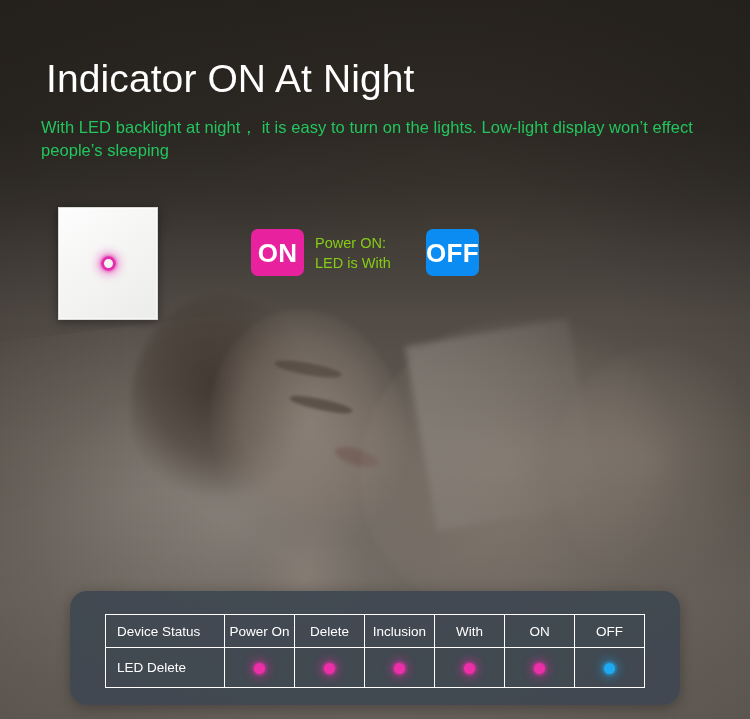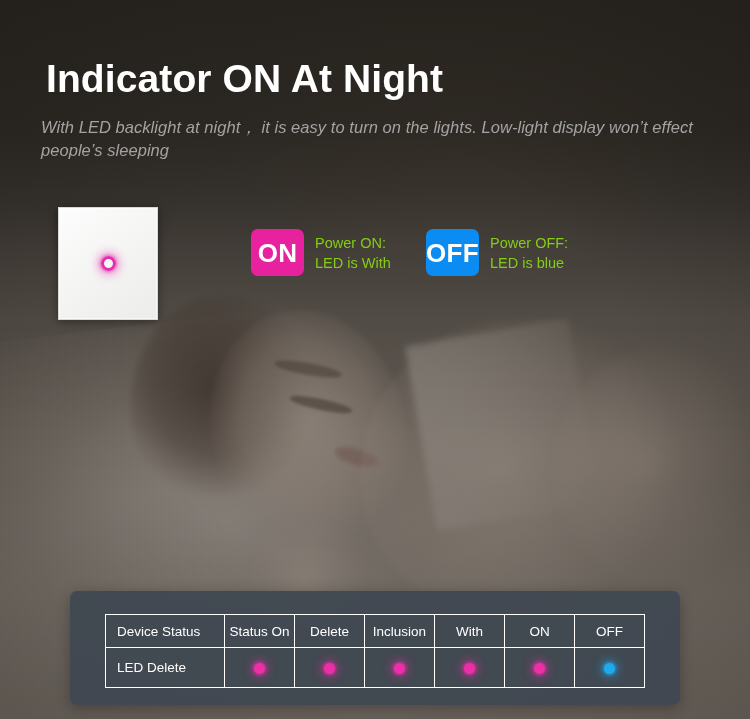--- a/index.html
+++ b/index.html
@@ -122,27 +122,27 @@
     position:absolute; inset:0;
     background:linear-gradient(180deg, rgba(70,62,52,.30), rgba(74,66,58,.16));
     mix-blend-mode:multiply;
   }
 
   
   #content { position:absolute; inset:0; }
 
   .headline{
     position:absolute; left:46px; top:58px;
-    font-size:39px; font-weight:700; color:#ffffff;
+    font-size:39px; font-weight:400; color:#ffffff;
     letter-spacing:.1px; line-height:1.1; white-space:nowrap;
   }
   .subhead{
     position:absolute; left:41px; top:116px; width:660px;
-    font-size:16.5px; font-weight:400; color:#a3a3a3;
-    line-height:1.42; letter-spacing:.05px;font-style:italic;
+    font-size:16.5px; font-weight:400; color:#22c55e;
+    line-height:1.42; letter-spacing:.05px;
   }
 
   
   .switch{
     position:absolute; left:58px; top:207px; width:100px; height:113px;
     background:linear-gradient(145deg,#fdfdfd 0%, #f6f6f5 40%, #ececeb 100%);
     border:1px solid #d8d8d6;
     box-shadow:0 2px 9px rgba(0,0,0,.40), inset 0 0 0 1px rgba(255,255,255,.55);
   }
   .switch-led{
@@ -168,21 +168,21 @@
   .badge.blue{ background:#0b8cf2; }
   .legend-text{
     margin-left:11px; color:#84cc16;
     font-size:14.5px; line-height:1.38; white-space:nowrap;
   }
 
   
   .panel{
     position:absolute; left:70px; top:591px; width:610px; height:114px;
     background:rgba(62,71,81,.93);
-    border-radius:7px;
+    border-radius:17px;
     box-shadow:0 3px 14px rgba(0,0,0,.28);
   }
   table.status{
     position:absolute; left:35px; top:23px;
     width:540px; border-collapse:collapse;
     table-layout:fixed;
   }
   table.status th, table.status td{
     border:1px solid #ffffff;
     color:#ffffff; font-weight:400;
@@ -246,33 +246,29 @@
         <div class="legend-text">
           <div>Power ON:</div>
           <div>LED is With</div>
         </div>
       </div>
     </div>
 
     <div class="legend off">
       <div class="legend-row">
         <div class="badge blue">OFF</div>
-        <div class="legend-text">
-          <div>Power OFF:</div>
-          <div>LED is blue</div>
-        </div>
       </div>
     </div>
 
     <div class="panel">
       <table class="status">
         <thead>
           <tr id="hdr-row">
               <th class="rowlabel">Device Status</th>
-              <th>Status On</th>
+              <th>Power On</th>
               <th>Delete</th>
               <th>Inclusion</th>
               <th>With</th>
               <th>ON</th>
               <th>OFF</th>
             </tr>
         </thead>
         <tbody>
           <tr id="led-row">
               <td class="rowlabel">LED Delete</td>

